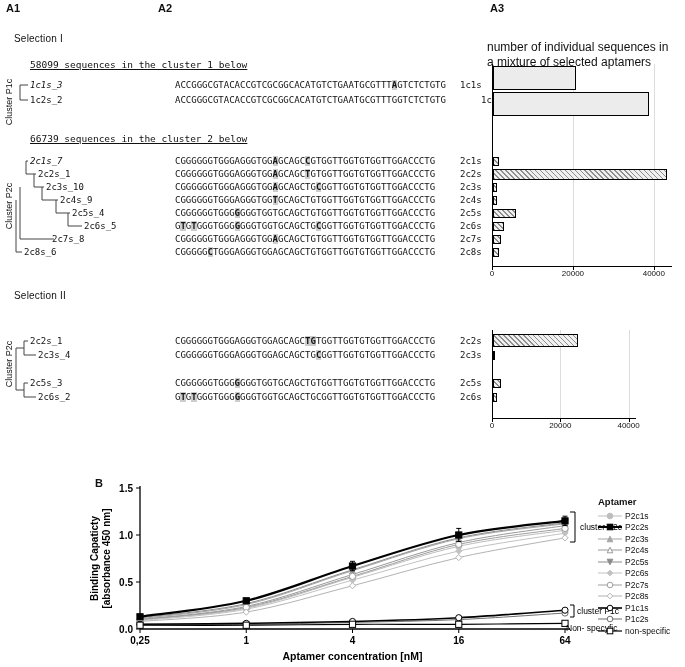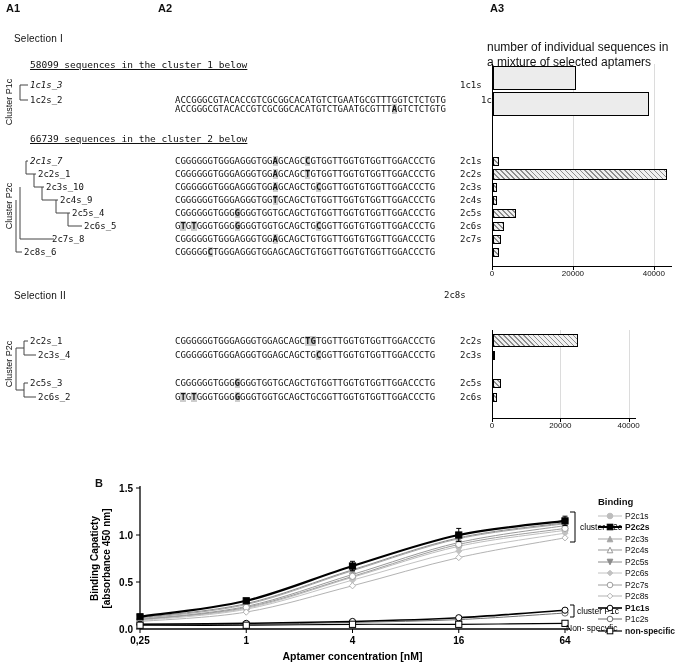--- a/index.html
+++ b/index.html
@@ -17,21 +17,21 @@
   .gridline{width:1px;background:#dcdcdc}
   .axis-h{height:1px;background:#000}
   .axis-v{width:1px;background:#000}
   .tick{width:1px;height:3px;background:#000}
   .tick-label{font-size:8px;text-align:center}
   .bar-plain{background:#ececec;border:1px solid #000;box-sizing:border-box}
   .bar-hatch{background-image:repeating-linear-gradient(45deg,#8f8f8f 0,#8f8f8f 1px,#f0f0f0 1px,#f0f0f0 3.5px);border:1px solid #000;box-sizing:border-box}
   .legend{font-size:8.5px}
   .legend-title{font-weight:bold;font-size:9.5px;margin-bottom:3px}
   .legend-item{display:flex;align-items:center;gap:3px;height:11.5px}
-  .legend-item .b{font-weight:bold}
+  .legend-item .b{font-weight:normal}
 </style>
 </head>
 <body>
 
 <div id="fig">
 
   <div class="abs panel-label" style="left:6px;top:2px">A1</div>
   <div class="abs panel-label" style="left:158px;top:2px">A2</div>
   <div class="abs panel-label" style="left:490px;top:2px">A3</div>
   <div class="abs panel-label" style="left:95px;top:477px">B</div>
@@ -179,21 +179,21 @@
       <rect x="455.65" y="153.20000000000002" width="6.2" height="6.2" fill="#fff" stroke="#000000" stroke-width="1"></rect>
       <rect x="561.9" y="152.26000000000002" width="6.2" height="6.2" fill="#fff" stroke="#000000" stroke-width="1"></rect>
       <path d="M570,44 L575,44 L575,74 L570,74" fill="none" stroke="#000" stroke-width="1"></path>
       <text x="580" y="62" font-size="8.5" text-anchor="start" fill="#000" font-family="Liberation Sans, sans-serif">cluster P2c</text>
       <path d="M570,137 L574,137 L574,149 L570,149" fill="none" stroke="#000" stroke-width="1"></path>
       <text x="577" y="146" font-size="8.5" text-anchor="start" fill="#000" font-family="Liberation Sans, sans-serif">cluster P1c</text>
       <text x="566" y="163" font-size="8.5" text-anchor="start" fill="#000" font-family="Liberation Sans, sans-serif">Non- specyfic</text>
     </svg>
 
   <div class="abs legend" style="left:598px;top:496px;width:86px">
-    <div class="legend-title">Binding</div>
+    <div class="legend-title">Aptamer</div>
     <div id="legend-items">
         <div class="legend-item">
           <svg width="24" height="10">
             <line x1="0" y1="5" x2="24" y2="5" stroke="#bdbdbd" stroke-width="1"></line>
             <circle cx="12" cy="5" r="2.8" fill="#bdbdbd" stroke="#bdbdbd" stroke-width="1"></circle>
           </svg>
           <span>P2c1s</span>
         </div>
         <div class="legend-item">
           <svg width="24" height="10">
@@ -262,21 +262,21 @@
           <svg width="24" height="10">
             <line x1="0" y1="5" x2="24" y2="5" stroke="#000000" stroke-width="1.2"></line>
             <rect x="9.2" y="2.2" width="5.6" height="5.6" fill="#fff" stroke="#000000" stroke-width="1"></rect>
           </svg>
           <span class="b">non-specific</span>
         </div>
       </div>
   </div>
 
 <div class="abs tree-label" style="left: 30px; top: 80px; font-style: italic;">1c1s_3</div>
-    <div class="abs seq" style="left: 175px; top: 80px; margin-top: 24px;">ACCGGGCGTACACCGTCGCGGCACATGTCTGAATGCGTTT<span class="hl">A</span>GTCTCTGTG</div>
+    <div class="abs seq" style="left: 175px; top: 80px;">ACCGGGCGTACACCGTCGCGGCACATGTCTGAATGCGTTT<span class="hl">A</span>GTCTCTGTG</div>
     <div class="abs short" style="left: 460px; top: 80px;">1c1s</div>
     <div class="abs tree-label" style="left: 30px; top: 95px;">1c2s_2</div>
     <div class="abs seq" style="left: 175px; top: 95px;">ACCGGGCGTACACCGTCGCGGCACATGTCTGAATGCGTTTGGTCTCTGTG</div>
     <div class="abs short" style="left: 481px; top: 95px;">1c2s</div>
     <div class="abs tree-label" style="left: 30px; top: 156px; font-style: italic;">2c1s_7</div>
     <div class="abs seq" style="left: 175px; top: 156px;">CGGGGGGTGGGAGGGTGG<span class="hl">A</span>GCAGC<span class="hl">C</span>GTGGTTGGTGTGGTTGGACCCTG</div>
     <div class="abs short" style="left: 460px; top: 156px;">2c1s</div>
     <div class="abs tree-label" style="left: 38px; top: 169px;">2c2s_1</div>
     <div class="abs seq" style="left: 175px; top: 169px;">CGGGGGGTGGGAGGGTGG<span class="hl">A</span>GCAGC<span class="hl">T</span>GTGGTTGGTGTGGTTGGACCCTG</div>
     <div class="abs short" style="left: 460px; top: 169px;">2c2s</div>
@@ -290,21 +290,21 @@
     <div class="abs seq" style="left: 175px; top: 208px;">CGGGGGGTGGG<span class="hl">G</span>GGGTGGTGCAGCTGTGGTTGGTGTGGTTGGACCCTG</div>
     <div class="abs short" style="left: 460px; top: 208px;">2c5s</div>
     <div class="abs tree-label" style="left: 84px; top: 221px;">2c6s_5</div>
     <div class="abs seq" style="left: 175px; top: 221px;">G<span class="hl">T</span>G<span class="hl">T</span>GGGTGGG<span class="hl">G</span>GGGTGGTGCAGCTG<span class="hl">C</span>GGTTGGTGTGGTTGGACCCTG</div>
     <div class="abs short" style="left: 460px; top: 221px;">2c6s</div>
     <div class="abs tree-label" style="left: 52px; top: 234px; text-align: center;">2c7s_8</div>
     <div class="abs seq" style="left: 175px; top: 234px;">CGGGGGGTGGGAGGGTGG<span class="hl">A</span>GCAGCTGTGGTTGGTGTGGTTGGACCCTG</div>
     <div class="abs short" style="left: 460px; top: 234px;">2c7s</div>
     <div class="abs tree-label" style="left: 24px; top: 247px;">2c8s_6</div>
     <div class="abs seq" style="left: 175px; top: 247px;">CGGGGG<span class="hl">C</span>TGGGAGGGTGGAGCAGCTGTGGTTGGTGTGGTTGGACCCTG</div>
-    <div class="abs short" style="left: 444px; top: 247px; margin-top: 43px;">2c8s</div>
+    <div class="abs short" style="left: 460px; top: 247px;">2c8s</div>
     <div class="abs tree-label" style="left: 30px; top: 336px;">2c2s_1</div>
     <div class="abs seq" style="left: 175px; top: 336px;">CGGGGGGTGGGAGGGTGGAGCAGC<span class="hl">T</span><span class="hl">G</span>TGGTTGGTGTGGTTGGACCCTG</div>
     <div class="abs short" style="left: 460px; top: 336px;">2c2s</div>
     <div class="abs tree-label" style="left: 38px; top: 350px;">2c3s_4</div>
     <div class="abs seq" style="left: 175px; top: 350px;">CGGGGGGTGGGAGGGTGGAGCAGCTG<span class="hl">C</span>GGTTGGTGTGGTTGGACCCTG</div>
     <div class="abs short" style="left: 460px; top: 350px;">2c3s</div>
     <div class="abs tree-label" style="left: 30px; top: 378px;">2c5s_3</div>
     <div class="abs seq" style="left: 175px; top: 378px;">CGGGGGGTGGG<span class="hl">G</span>GGGTGGTGCAGCTGTGGTTGGTGTGGTTGGACCCTG</div>
     <div class="abs short" style="left: 460px; top: 378px;">2c5s</div>
     <div class="abs tree-label" style="left: 38px; top: 392px;">2c6s_2</div>

